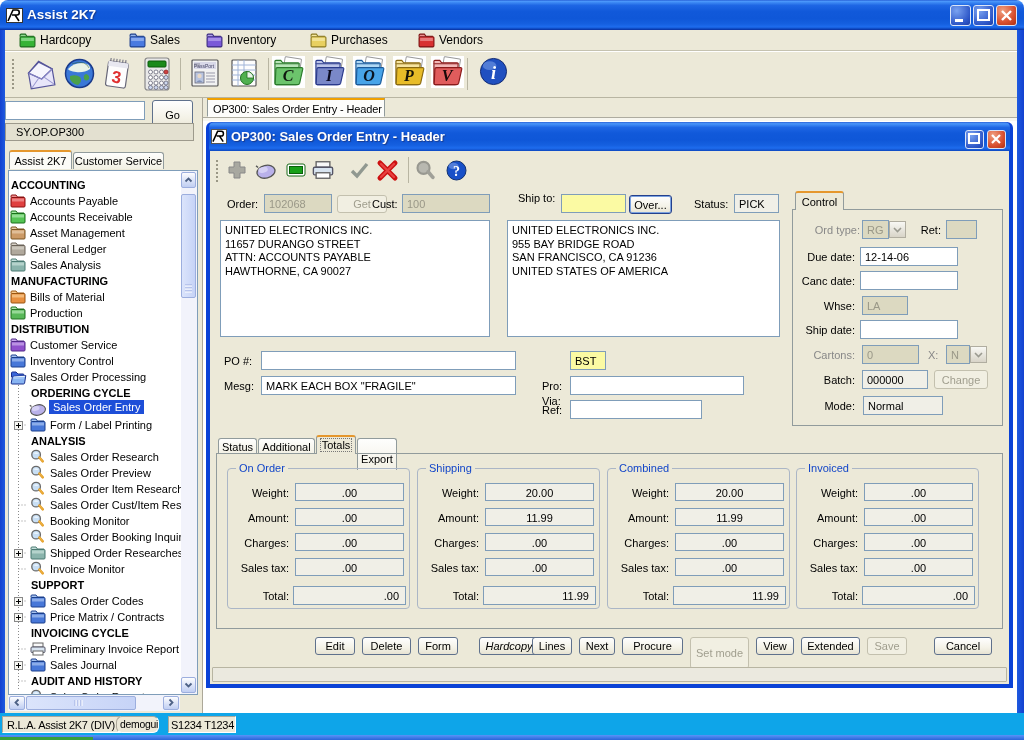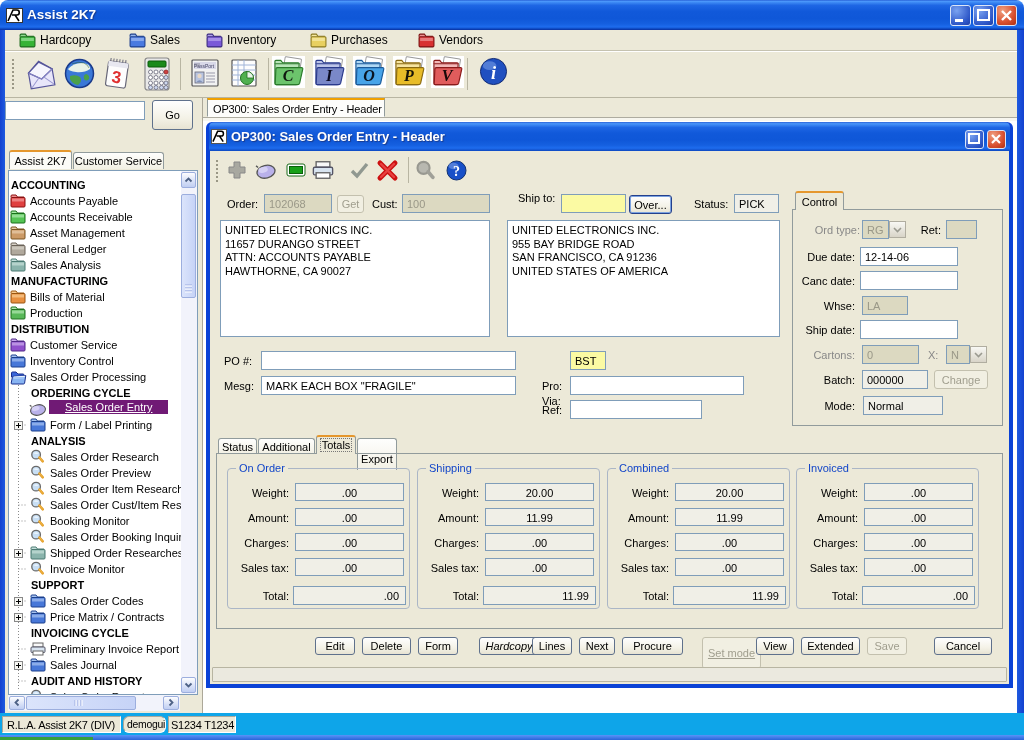--- a/index.html
+++ b/index.html
@@ -30,21 +30,21 @@
 #gobtn{left:147px;top:2px;width:41px;height:30px;}
 #sylabel{left:0px;top:25px;width:189px;height:18px;background:#e3e0d0;border:1px solid #9d9a8c;padding:2px 0 0 10px;}
 .tab{position:absolute;border:1px solid #919b9c;border-bottom:none;border-radius:3px 3px 0 0;background:linear-gradient(#fefefd,#f2f0e4);text-align:center;}
 .tab.on{background:#fcfbf7;border-top:2px solid #e5972d;z-index:3;}
 #ltab1{left:4px;top:52px;width:63px;height:19px;padding-top:3px;}
 #ltab2{left:68px;top:54px;width:91px;height:17px;padding-top:2px;}
 #tree{left:3px;top:72px;width:190px;height:525px;background:#fff;border:1px solid #7f9db9;overflow:hidden;}
 .trow{position:absolute;left:0;height:16px;white-space:nowrap;}
 .trow .txt{position:absolute;top:2px;}
 .thdr{font-weight:bold;}
-.sel{background:#701a75;color:#fff;padding:1px 16px;text-decoration:underline;}
+.sel{background:#1d4ed8;color:#fff;padding:1px 4px;}
 
 .sb{position:absolute;background:#f2f3fb;}
 .sbtn{position:absolute;border:1px solid #9caede;border-radius:2px;background:linear-gradient(180deg,#fdfdfe,#d7e0f7 60%,#c0cef2);}
 .sthumbv{position:absolute;border:1px solid #9caede;border-radius:2px;background:linear-gradient(90deg,#dbe4fb,#c6d3f7);}
 
 #statusbar{left:0px;top:713px;width:1024px;height:39px;background:#0ea5e9;}
 .spanel{position:absolute;top:3px;height:17px;white-space:nowrap;overflow:hidden;letter-spacing:-0.25px;border:1px solid;border-color:#aca899 #fff #fff #aca899;padding:2px 0 0 4px;background:#ece9d8;}
 #taskbar{left:0;top:735px;width:1024px;height:5px;background:linear-gradient(180deg,#5A93F8,#2A65D8);}
 #startbtn{left:0;top:737px;width:93px;height:3px;background:#37A03C;}
 
@@ -274,20 +274,21 @@
   <svg class="abs" style="left:474px;top:3px;" width="29" height="33" viewBox="0 0 30 30">
     <circle cx="15" cy="15" r="13.5" fill="#2050c0" stroke="#102870" stroke-width="1"></circle>
     <ellipse cx="11" cy="9" rx="7" ry="4.5" fill="#6a90e0" opacity=".7"></ellipse>
     <text x="15" y="23" font-size="19" font-weight="bold" font-style="italic" fill="#fff" text-anchor="middle" font-family="Liberation Serif">i</text>
   </svg>
 </div>
 
 <div class="abs" id="leftpanel">
   <div class="abs" id="searchbox"></div>
   <button class="btn" id="gobtn">Go</button>
+  <div class="abs" id="sylabel">SY.OP.OP300</div>
   <div class="tab on" id="ltab1">Assist 2K7</div>
   <div class="tab" id="ltab2">Customer Service</div>
   <div class="abs" id="tree">
     <div id="treerows">
         <svg class="abs" style="left:0;top:0;" width="30" height="523">
 <path d="M9.5 214 V 520" stroke="#8a8a8a" stroke-width="1" stroke-dasharray="1 2" fill="none"></path>
 <path d="M9.5 254 h8 M9.5 334 h8 M9.5 350 h8 M9.5 382 h8 M9.5 398 h8 M9.5 430 h8 M9.5 446 h8 M9.5 478 h8 M9.5 494 h8 M9.5 510 h8" stroke="#8a8a8a" stroke-width="1" stroke-dasharray="1 2" fill="none"></path>
 </svg>
 <div class="trow thdr" style="top:6px;left:2px;">
           <span class="txt">ACCOUNTING</span>
@@ -566,21 +567,21 @@
           <path d="M10 9 L13.6 13.2" stroke="#a0a098" stroke-width="2.8" stroke-linecap="round"></path>
         </svg>
       <svg class="abs" style="left:236px;top:9px;" width="21" height="21" viewBox="0 0 21 21">
           <circle cx="10.5" cy="10.5" r="9.5" fill="#1850c8" stroke="#103070" stroke-width="1"></circle>
           <ellipse cx="7.5" cy="6" rx="5" ry="3.2" fill="#6a90e0" opacity=".7"></ellipse>
           <text x="10.5" y="16" font-size="14" font-weight="bold" fill="#fff" text-anchor="middle" font-family="Liberation Serif">?</text>
         </svg>
 
       <div class="lbl" style="left:17px;top:47px;">Order:</div>
       <div class="inp dis" style="left:54px;top:43px;width:68px;">102068</div>
-      <button class="btn dis" style="left:127px;top:44px;width:27px;height:18px;">Get</button>
+      <button class="btn dis" style="left:127px;top:44px;width:50px;height:18px;">Get</button>
       <div class="lbl" style="left:162px;top:47px;">Cust:</div>
       <div class="inp dis" style="left:192px;top:43px;width:88px;">100</div>
       <div class="lbl" style="left:308px;top:41px;">Ship to:</div>
       <div class="inp yel" style="left:351px;top:43px;width:65px;"></div>
       <button class="btn foc" style="left:419px;top:44px;width:43px;height:19px;">Over...</button>
       <div class="lbl" style="left:484px;top:47px;">Status:</div>
       <div class="inp lt" style="left:524px;top:43px;width:45px;">PICK</div>
 
       <div class="tab on" style="left:585px;top:40px;width:49px;height:19px;padding-top:3px;background:#ece9d8;">Control</div>
       <div class="abs" style="left:582px;top:58px;width:211px;height:217px;border:1px solid #919b9c;">
@@ -686,30 +687,30 @@
       </div>
       </div>
 
       <button class="btn" style="left:105px;top:486px;width:40px;height:18px;">Edit</button>
       <button class="btn" style="left:152px;top:486px;width:49px;height:18px;">Delete</button>
       <button class="btn" style="left:208px;top:486px;width:40px;height:18px;">Form</button>
       <button class="btn" style="left:269px;top:486px;width:60px;height:18px;font-style:italic;">Hardcopy</button>
       <button class="btn" style="left:322px;top:486px;width:40px;height:18px;">Lines</button>
       <button class="btn" style="left:369px;top:486px;width:36px;height:18px;">Next</button>
       <button class="btn" style="left:412px;top:486px;width:61px;height:18px;">Procure</button>
-      <button class="btn dis" style="left:492px;top:486px;width:59px;height:32px;text-decoration:underline;">Set mode</button>
+      <button class="btn dis" style="left:480px;top:486px;width:59px;height:32px;">Set mode</button>
       <button class="btn" style="left:546px;top:486px;width:38px;height:18px;">View</button>
       <button class="btn" style="left:591px;top:486px;width:59px;height:18px;">Extended</button>
       <button class="btn dis" style="left:657px;top:486px;width:40px;height:18px;">Save</button>
       <button class="btn" style="left:724px;top:486px;width:58px;height:18px;">Cancel</button>
 
       <div class="abs" style="left:2px;top:516px;width:795px;height:15px;background:#ebe9df;border:1px solid #b8b5a2;border-radius:1px;"></div>
     </div>
   </div>
 </div>
 
 <div class="abs" id="statusbar">
   <div class="spanel" style="left:2px;width:119px;">R.L.A. Assist 2K7 (DIV)</div>
-  <div class="spanel" style="left:123px;width:43px;padding-left:3px;font-size:10.4px;border-radius:6px;">demogui</div>
+  <div class="spanel" style="left:116px;width:43px;padding-left:3px;font-size:10.4px;border-radius:6px;">demogui</div>
   <div class="spanel" style="left:168px;width:68px;padding-left:2px;">S1234 T1234</div>
 </div>
 <div class="abs" id="taskbar"></div>
 <div class="abs" id="startbtn"></div>
 
 </body></html>

